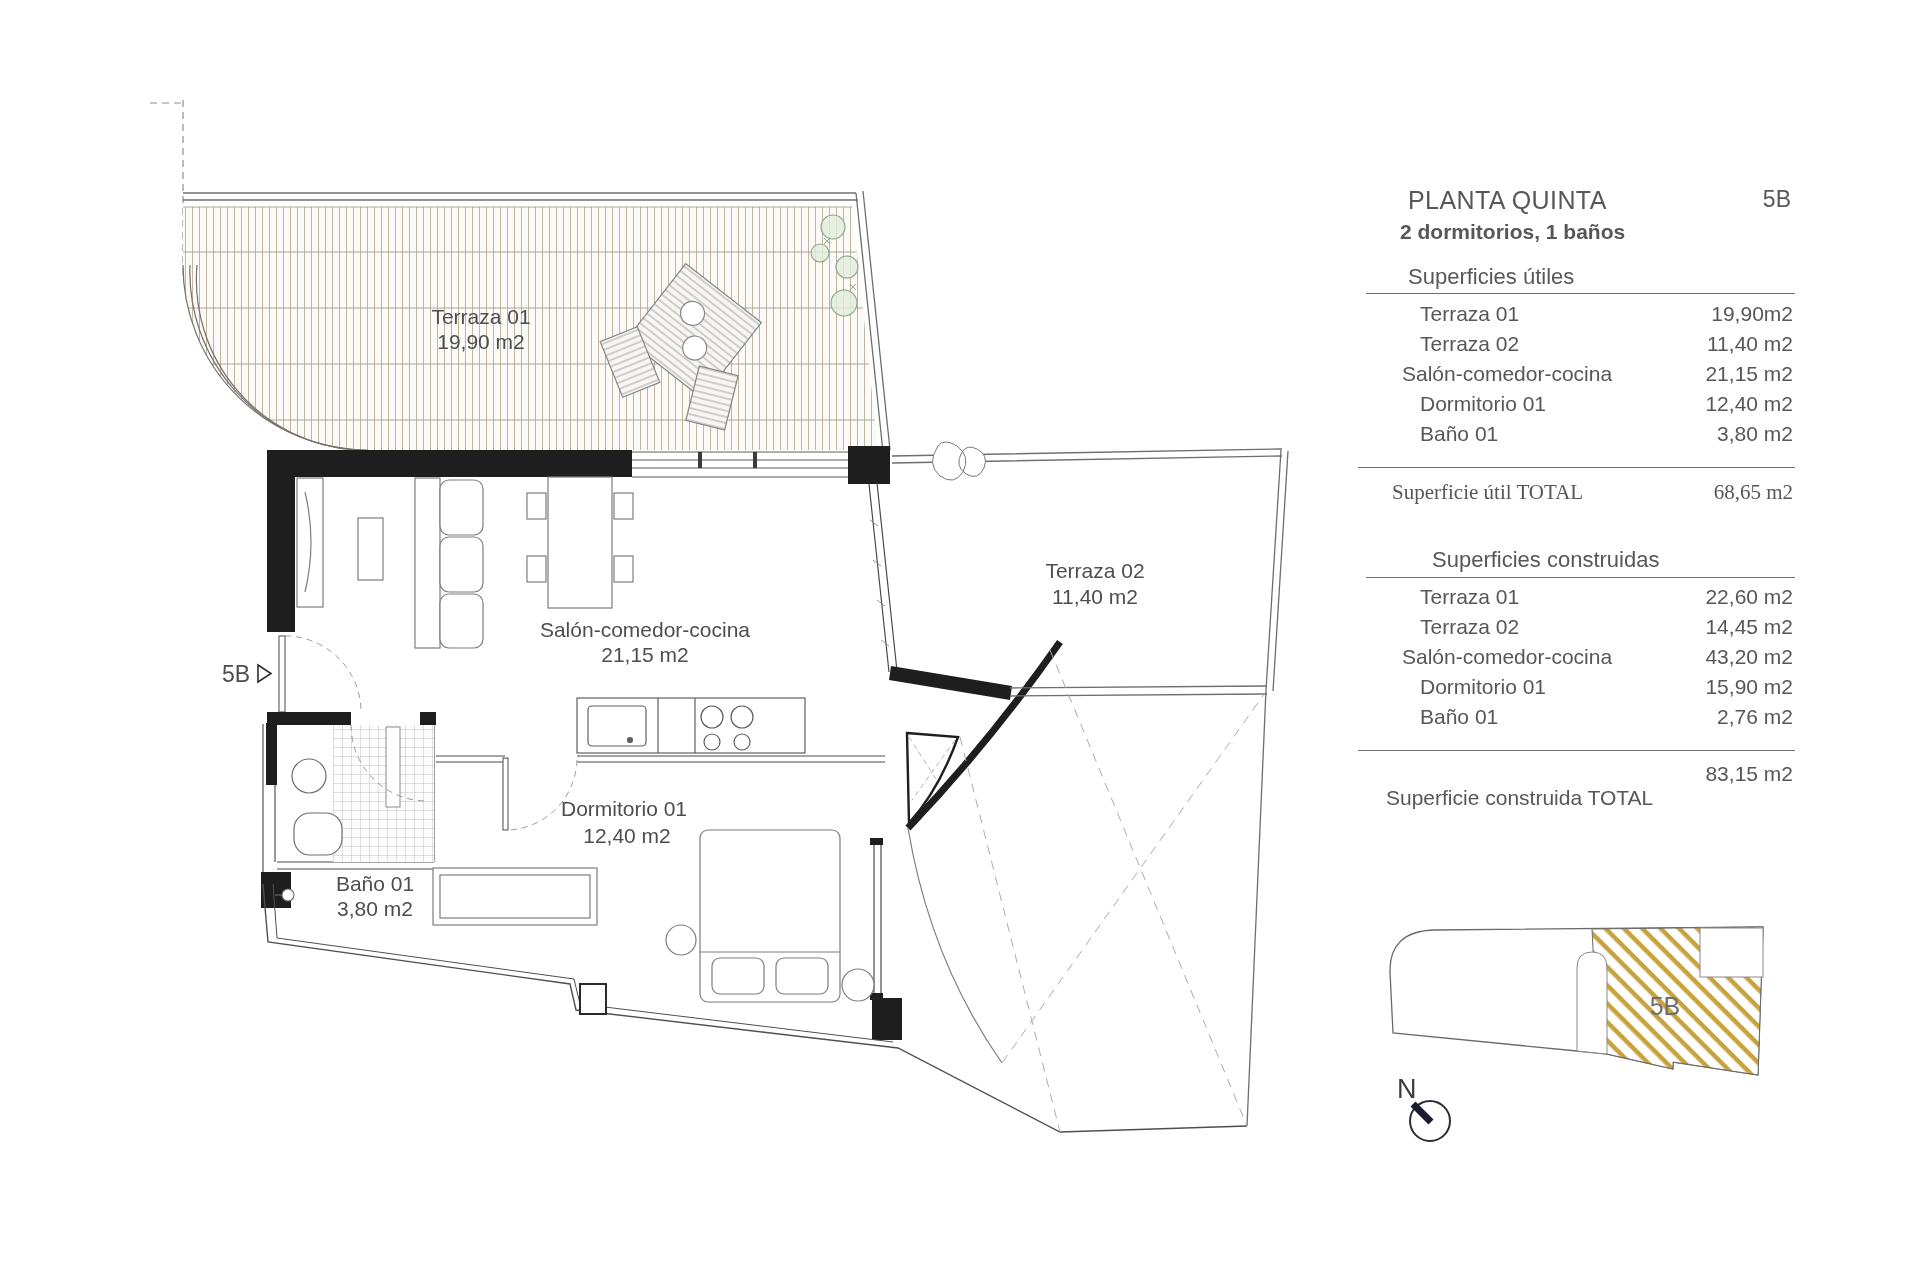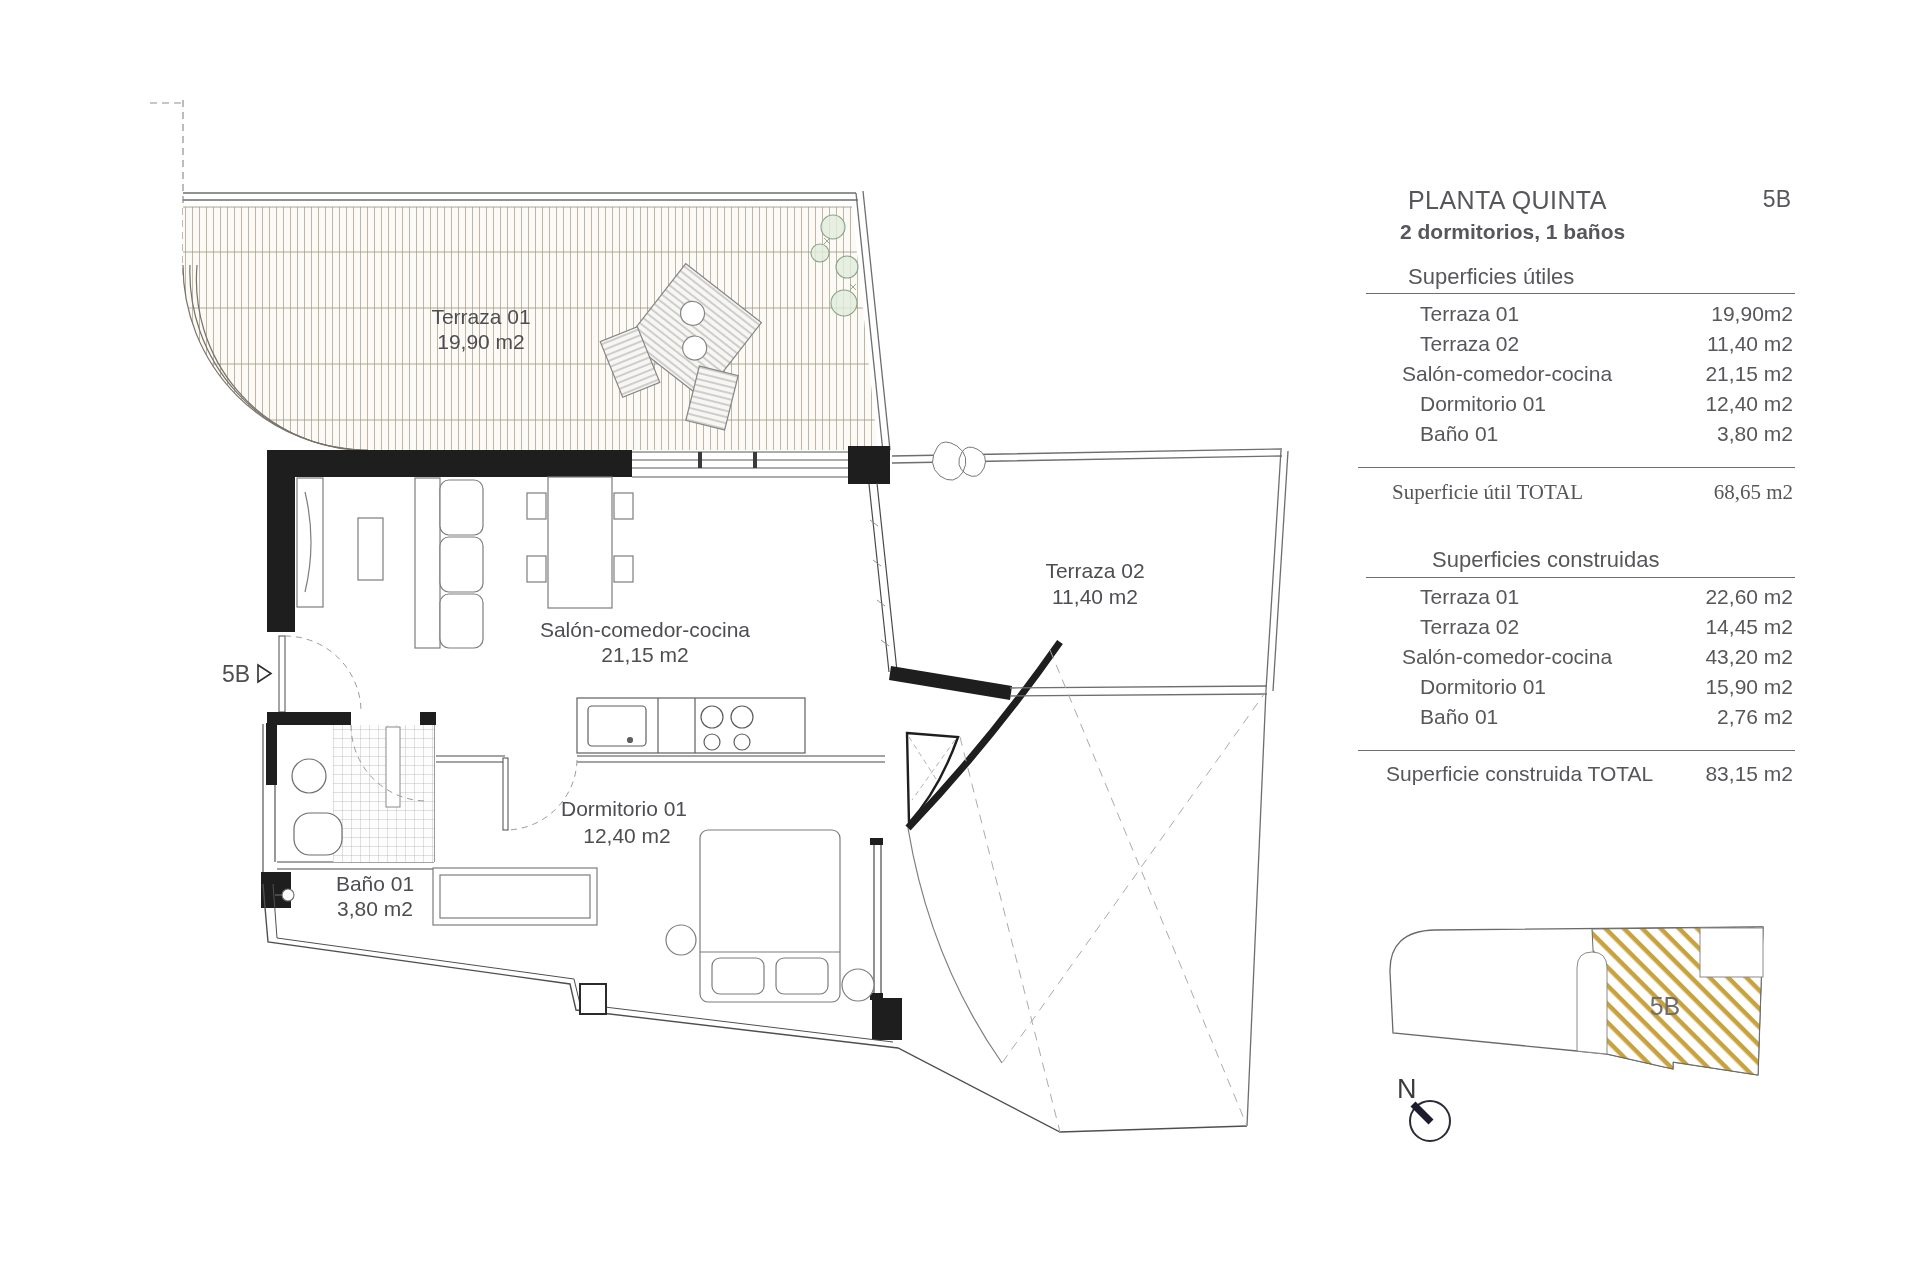--- a/index.html
+++ b/index.html
@@ -269,21 +269,21 @@
       <span class="lbl">Dormitorio 01</span>
       <span class="val">15,90 m2</span>
     </div>
     <div class="row" style="top:525px;">
       <span class="lbl">Baño 01</span>
       <span class="val">2,76 m2</span>
     </div>
 
     <div class="hline" style="left:0;top:570px;width:437px;"></div>
     <div class="row trow" style="top:582px;">
-      <span class="lbl" style="left:28px;">Superficie construida TOTAL</span>
+      <span class="lbl" style="left:28px;margin-top:24px;">Superficie construida TOTAL</span>
       <span class="val">83,15 m2</span>
     </div>
   </div>
 
   <svg style="position:absolute;left:1370px;top:915px;" width="430" height="250" viewBox="1370 915 430 250">
     <defs>
       <pattern id="gold" width="13" height="13" patternUnits="userSpaceOnUse" patternTransform="rotate(45)">
         <rect width="13" height="13" fill="#ffffff"></rect>
         <rect x="0" y="0" width="13" height="4.5" fill="#c8a23c"></rect>
       </pattern>

